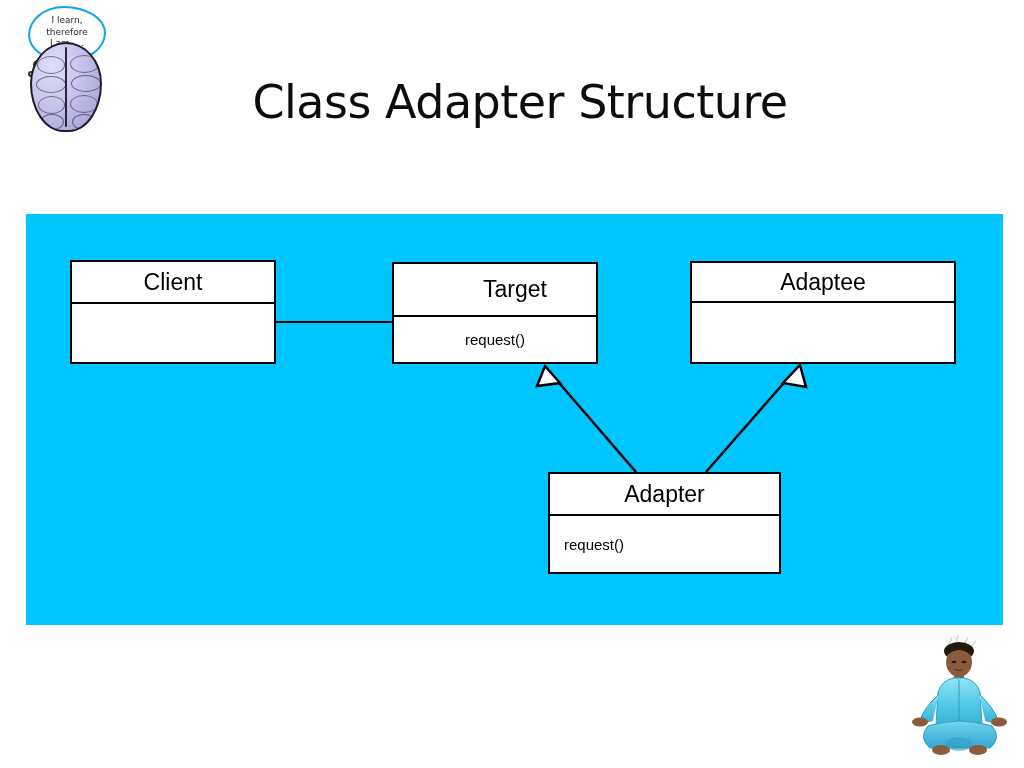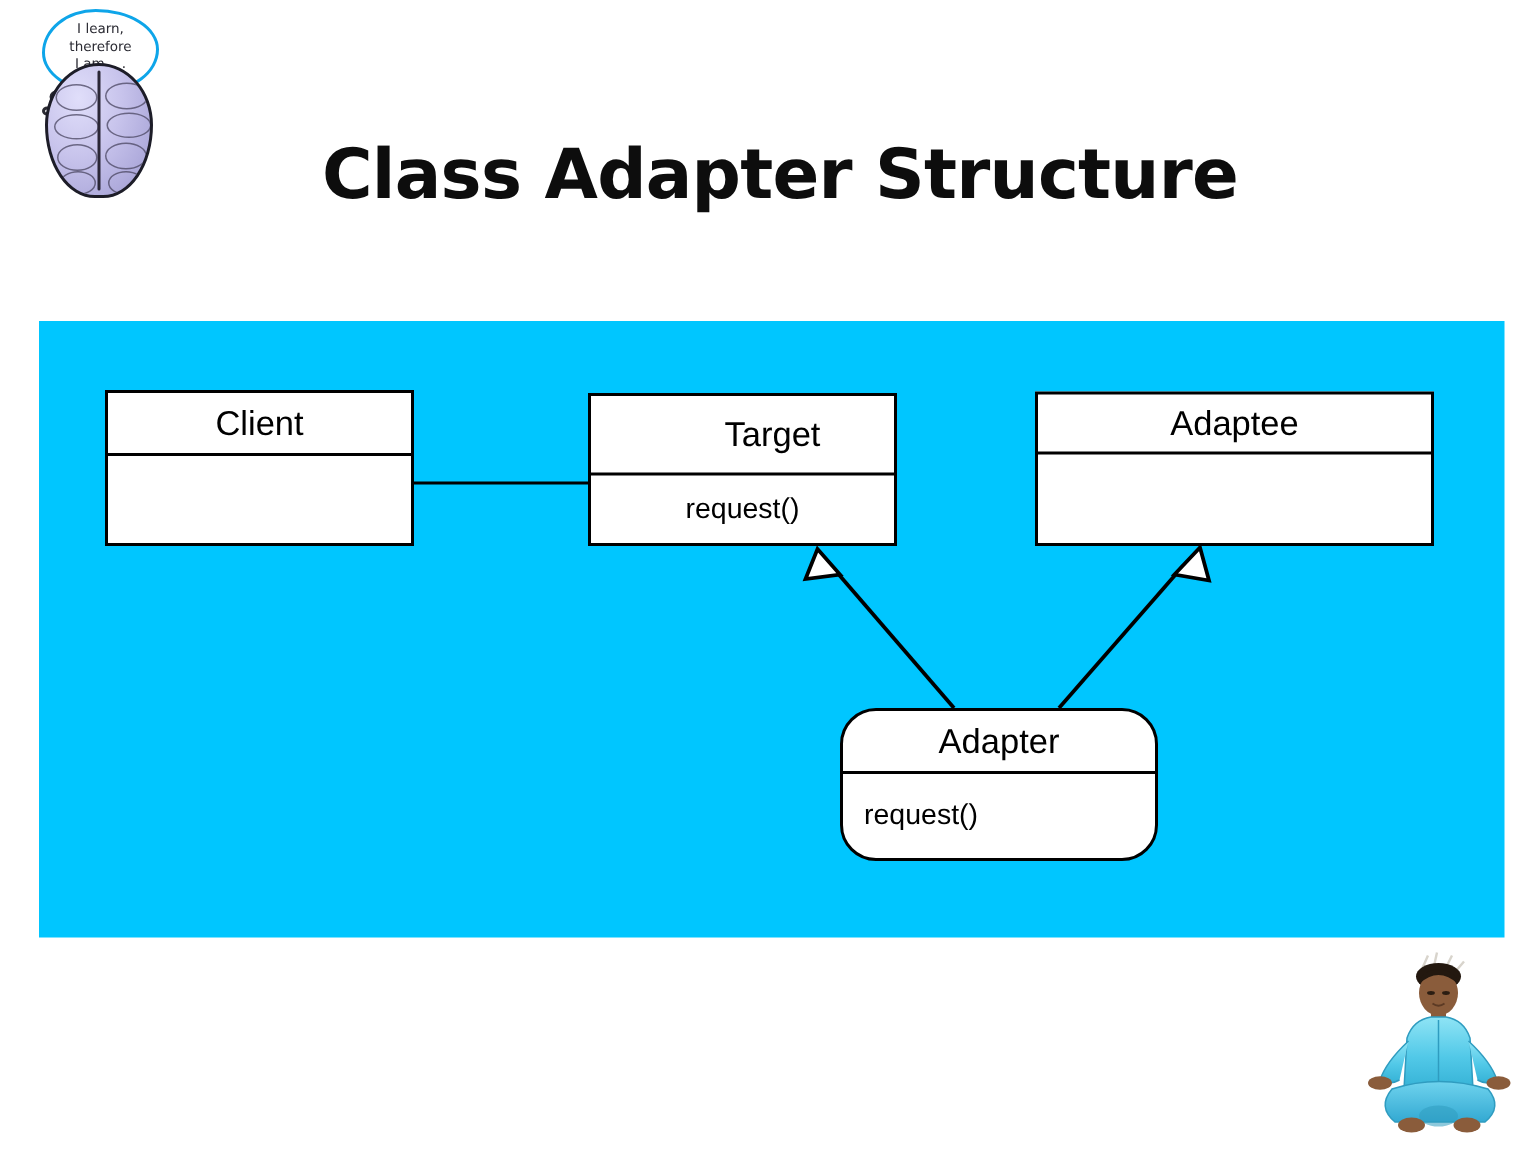--- a/index.html
+++ b/index.html
@@ -90,26 +90,26 @@
     position: absolute;
     border: 1.5px solid #4a4560;
     border-radius: 50%;
     opacity: .75;
   }
 
   
   .slide-title {
     position: absolute;
     left: 150px;
-    top: 58px;
+    top: 44px;
     width: 740px;
     text-align: center;
     font-family: "DejaVu Sans", sans-serif;
     font-size: 46px;
-    font-weight: 700;
+    font-weight: 400;
     letter-spacing: -0.5px;
     color: #0d0d0d;
     white-space: nowrap;
   }
 
   
   .diagram-panel {
     position: absolute;
     left: 26px;
     top: 214px;
@@ -139,36 +139,36 @@
     box-sizing: border-box;
   }
   .uml-divider {
     height: 2px;
     background: #000000;
     flex: none;
   }
   .uml-ops {
     flex: 1 1 auto;
     font-family: "Liberation Sans", sans-serif;
-    font-size: 19px;
+    font-size: 15px;
     color: #000000;
     display: flex;
     align-items: center;
     box-sizing: border-box;
   }
   .ops-center { justify-content: center; }
   .ops-left   { justify-content: flex-start; padding-left: 14px; }
 
   #box-client   { left: 70px;  top: 260px; width: 206px; height: 104px; }
   #box-client .uml-name { height: 40px; }
   #box-target   { left: 392px; top: 262px; width: 206px; height: 102px; }
   #box-target .uml-name { height: 51px; padding-left: 40px; }
   #box-adaptee  { left: 690px; top: 261px; width: 266px; height: 103px; }
   #box-adaptee .uml-name { height: 38px; }
-  #box-adapter  { left: 560px; top: 472px; width: 212px; height: 102px; border-radius: 24px; }
+  #box-adapter  { left: 548px; top: 472px; width: 233px; height: 102px; }
   #box-adapter .uml-name { height: 40px; }
 
   
   .connectors {
     position: absolute;
     left: 0; top: 0;
     width: 1024px;
     height: 768px;
     pointer-events: none;
   }

